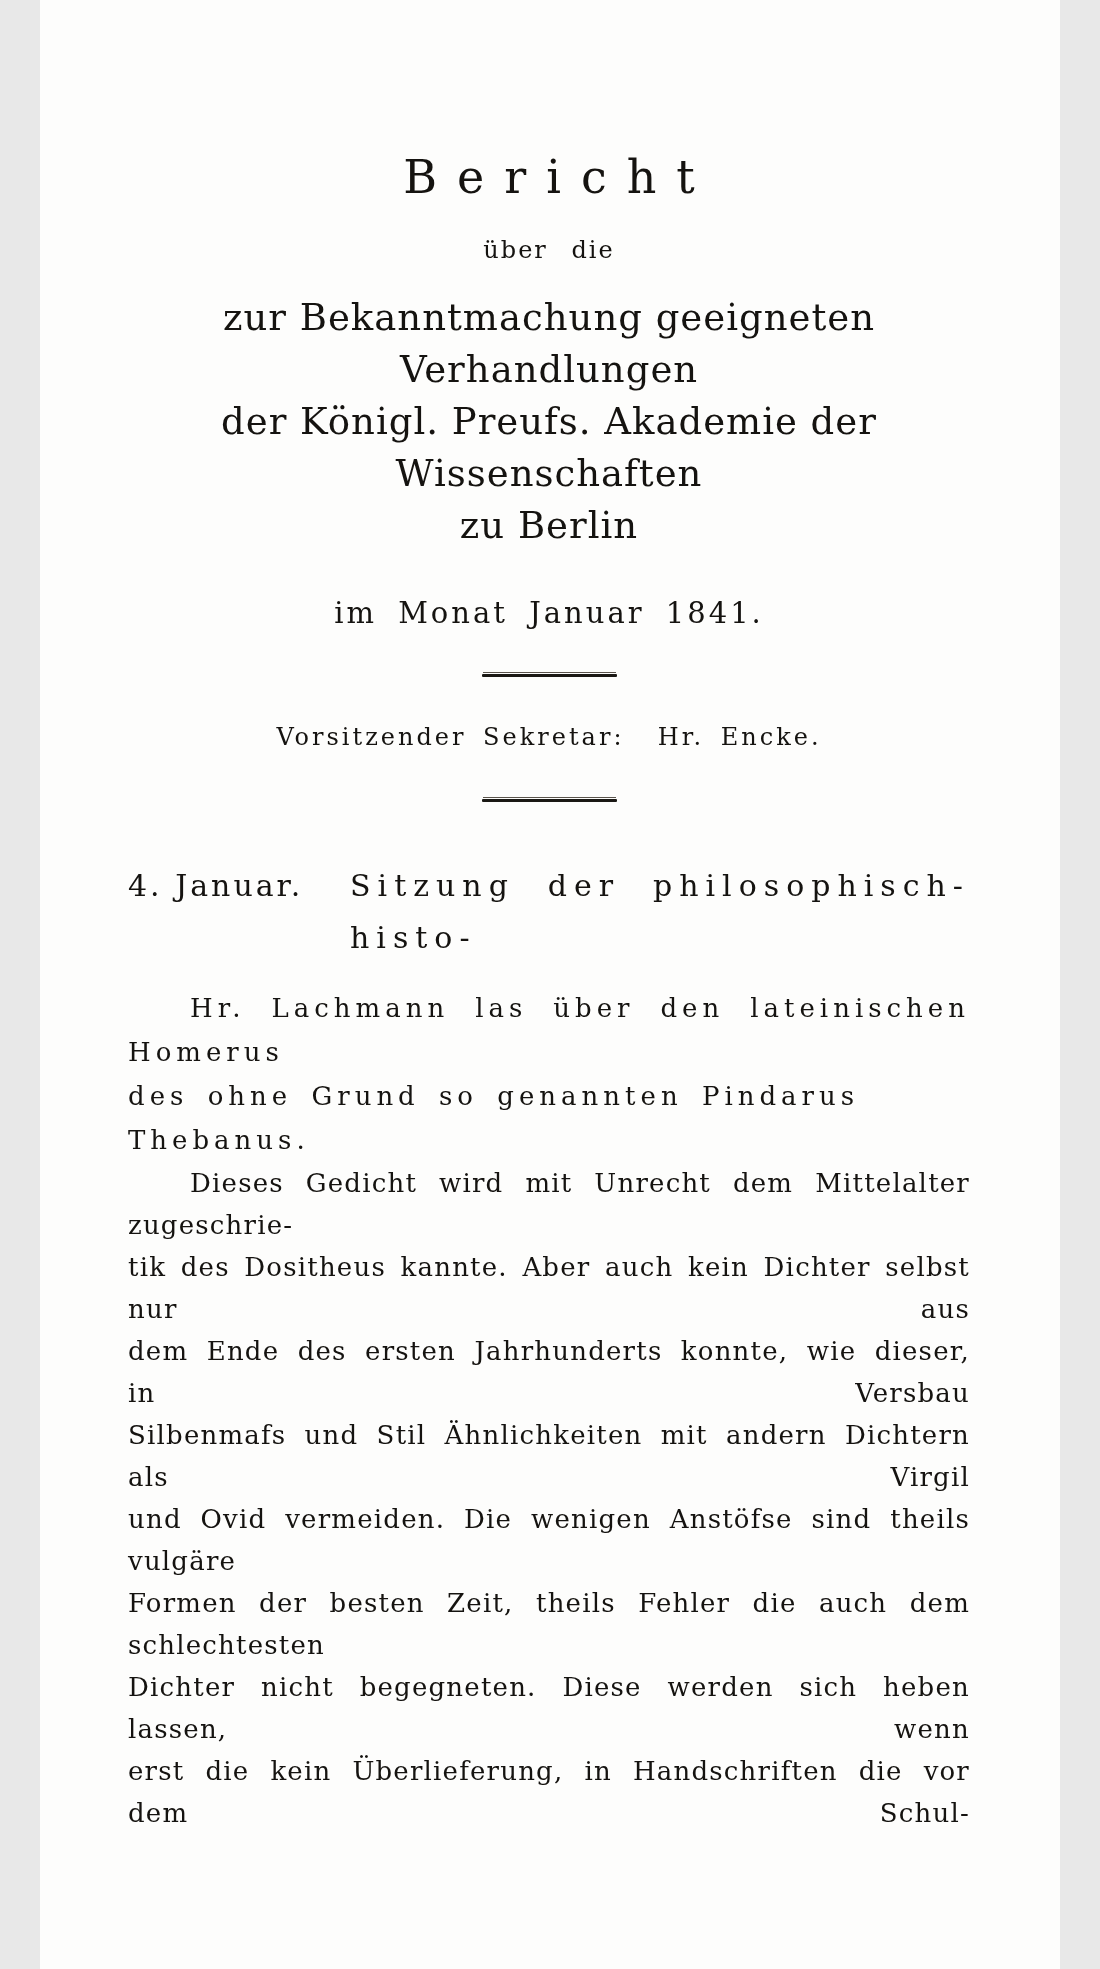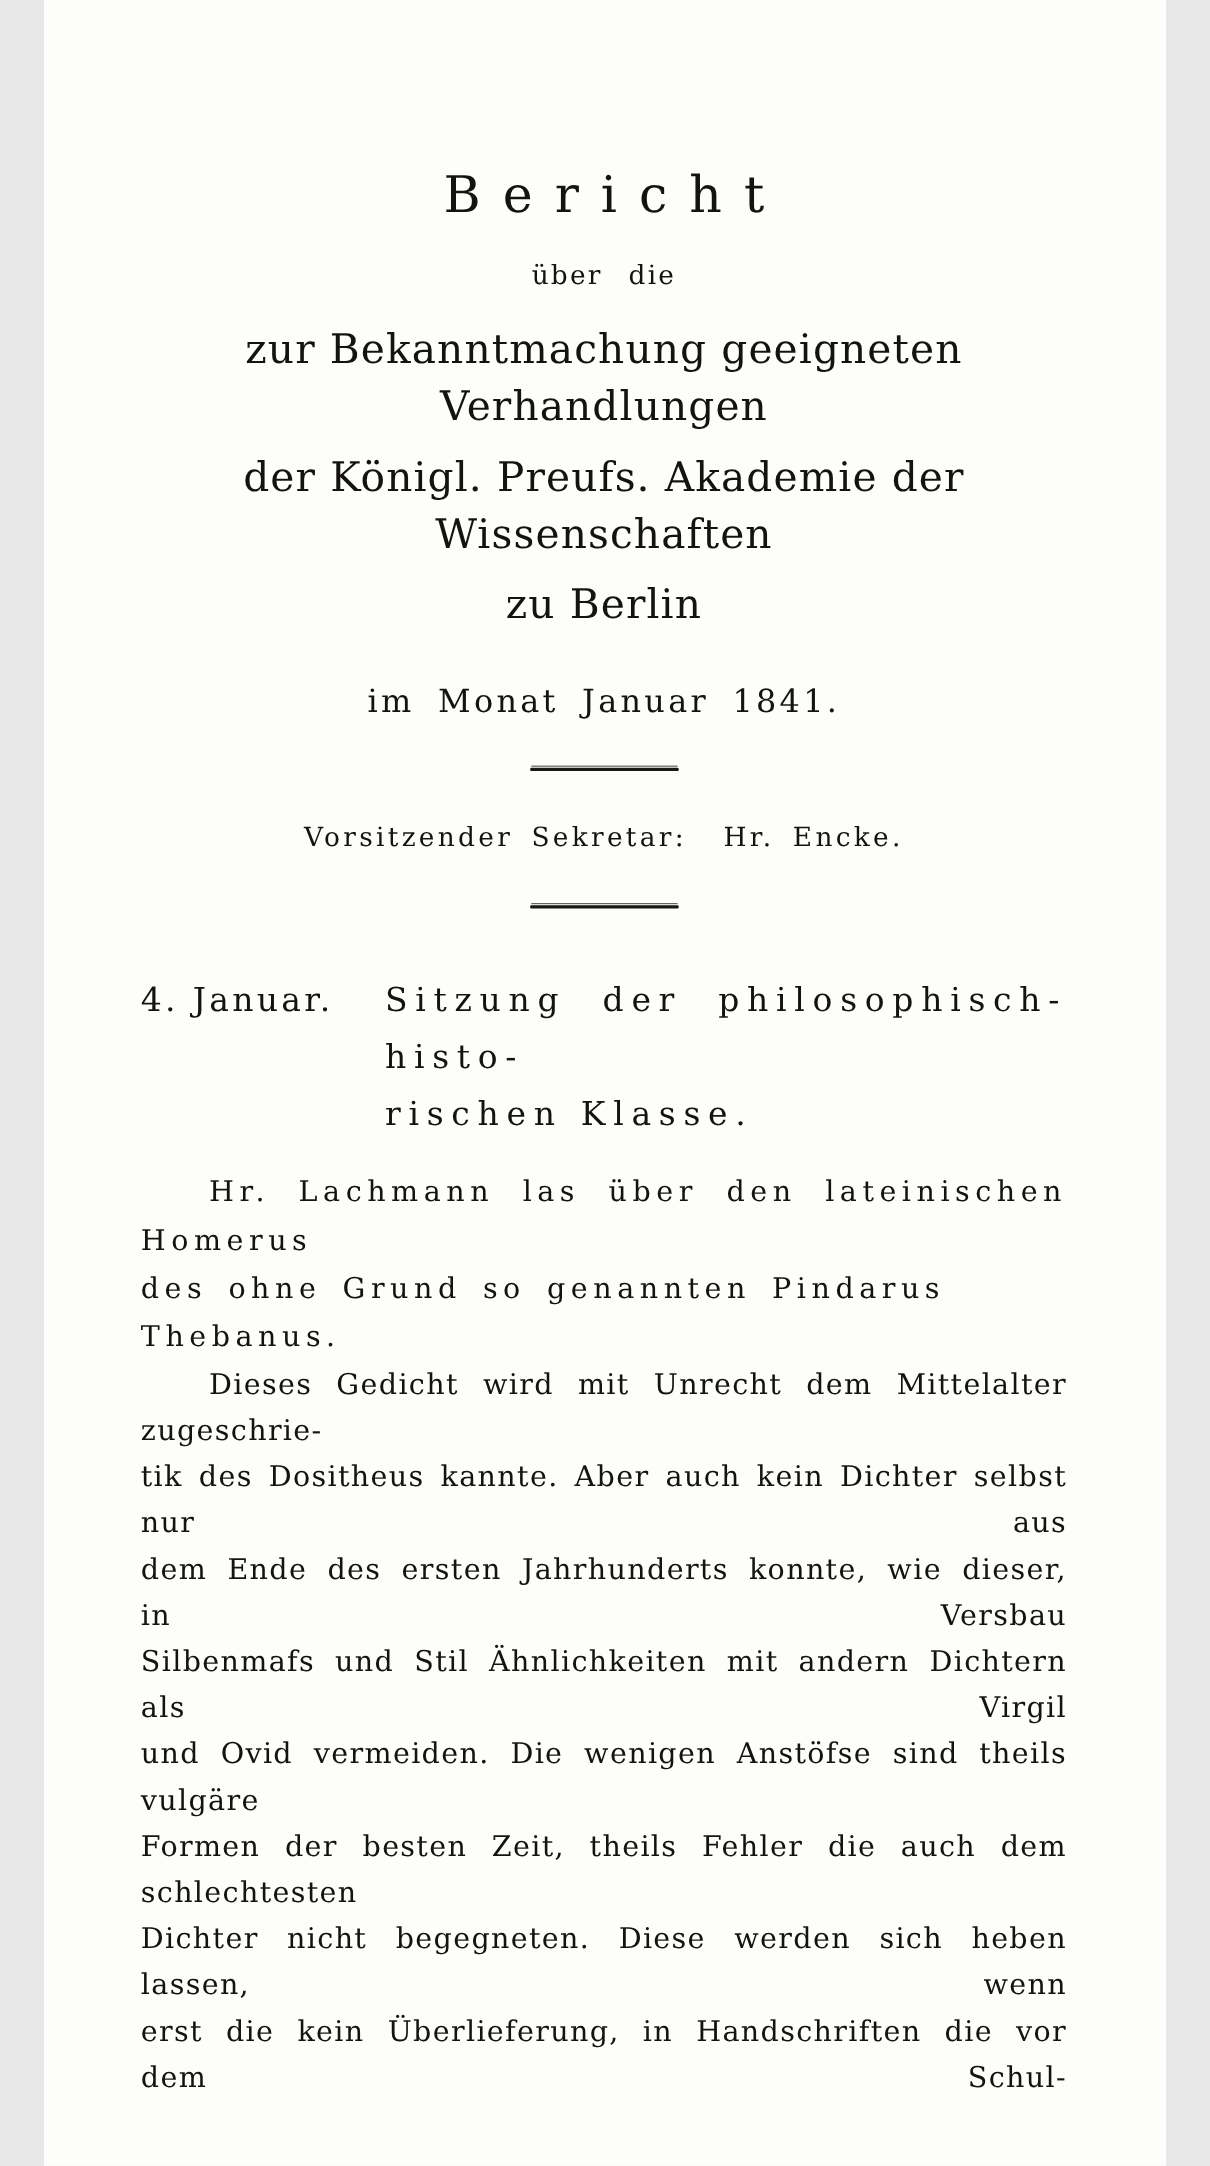--- a/index.html
+++ b/index.html
@@ -23,21 +23,21 @@
   .title-sub{
     font-size:24px;line-height:30px;
     letter-spacing:2px;word-spacing:14px;
     margin-top:31px;
   }
   .subtitle{
     margin-top:27px;
     font-size:37px;line-height:52px;
     letter-spacing:1px;
   }
-  .subtitle .sline{display:block;margin-top:12px;}
+  .subtitle .sline{display:block;}
   .date-line{
     margin-top:41px;
     font-size:29px;line-height:40px;
     letter-spacing:3px;word-spacing:9px;
   }
   .rule{
     width:135px;height:3px;background:#1a1814;
     margin:0 auto;border-radius:1px;
     box-shadow:0 -3px 0 -1px #5a544c;
   }
@@ -87,21 +87,20 @@
 
   <div class="secretary center">Vorsitzender Sekretar:  Hr. Encke.</div>
 
   <div class="rule rule2"></div>
 
   <div class="session-heading">
     <div class="session-line1">
       <span class="session-date">4. Januar.</span>
       <span class="session-title-part">Sitzung der philosophisch-histo-</span>
     </div>
-    <div class="session-line2">rischen Klasse.</div>
   </div>
 
   <div class="announcement">
     <span class="jline indent">Hr. Lachmann las über den lateinischen Homerus</span>
     <span class="pline" style="letter-spacing:5px;word-spacing:6px;">des ohne Grund so genannten Pindarus Thebanus.</span>
   </div>
 
   <div class="bodytext">
     <span class="jline indent">Dieses Gedicht wird mit Unrecht dem Mittelalter zugeschrie-</span>
     <span class="jline">tik des Dositheus kannte. Aber auch kein Dichter selbst nur aus</span>

